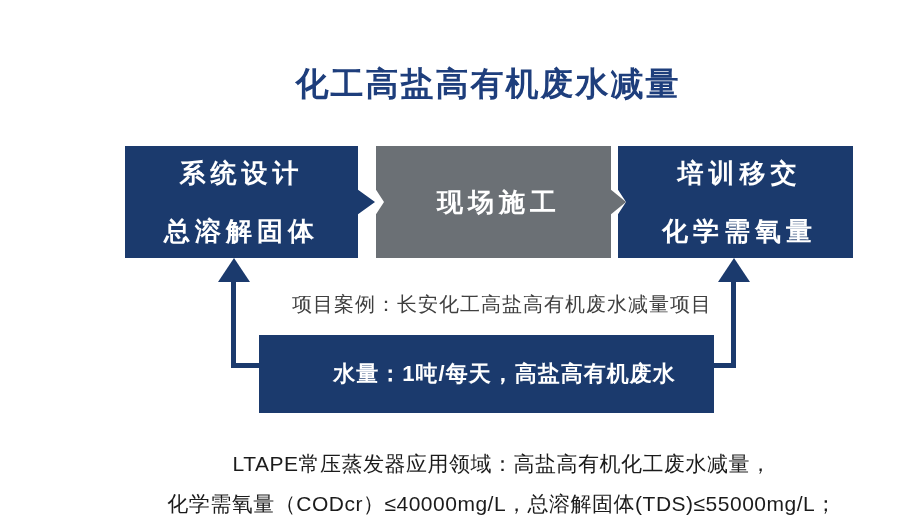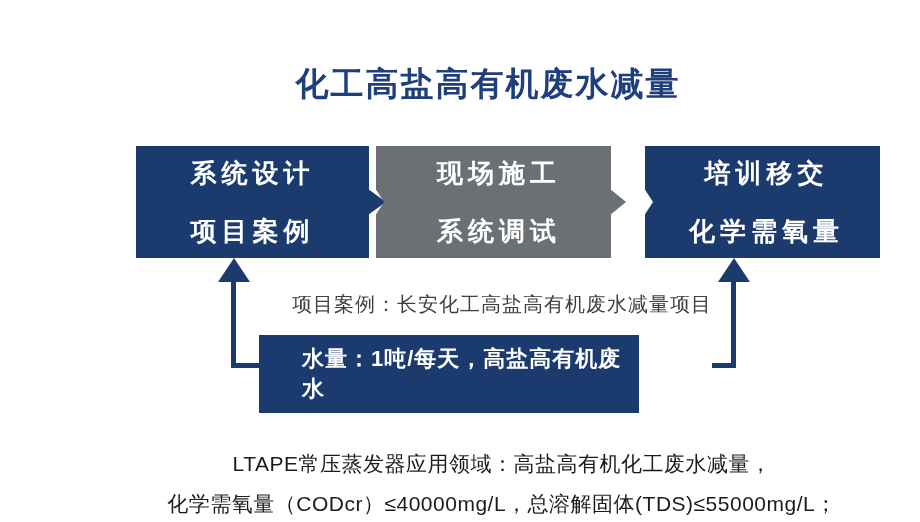--- a/index.html
+++ b/index.html
@@ -19,31 +19,31 @@
     text-align:center;font-size:33px;font-weight:bold;
     color:var(--title_blue);letter-spacing:2px;
   }
   .step-box{
     position:absolute;top:118px;height:112px;
     display:flex;flex-direction:column;justify-content:center;align-items:center;
     color:#ffffff;font-size:26px;font-weight:bold;letter-spacing:5px;
     line-height:44px;
   }
   .step-1{
-    left:108px;width:250px;background:var(--blue);
+    left:97px;width:250px;background:var(--blue);
     clip-path:polygon(0 0,93.2% 0,93.2% 39%,100% 50%,93.2% 61%,93.2% 100%,0 100%);
     padding-right:17px;
   }
   .step-2{
     left:348px;width:250px;background:var(--gray);
     clip-path:polygon(0 0,94% 0,94% 39%,100% 50%,94% 61%,94% 100%,0 100%,0 61%,3.2% 50%,0 39%);
     padding-right:10px;padding-left:6px;
   }
   .step-3{
-    left:617px;width:235px;background:var(--blue);
+    left:590px;width:235px;background:var(--blue);
     clip-path:polygon(0 0,100% 0,100% 100%,0 100%,0 61%,3.4% 50%,0 39%);
     padding-left:8px;
   }
   .elbow-left{
     position:absolute;left:203px;top:252px;width:29px;height:88px;
     border-left:5px solid var(--blue);
     border-bottom:5px solid var(--blue);
   }
   .elbow-right{
     position:absolute;left:684px;top:252px;width:24px;height:88px;
@@ -57,46 +57,45 @@
     border-bottom:24px solid var(--blue);
   }
   .arrowhead-left{left:190px;top:230px;}
   .arrowhead-right{left:690px;top:230px;}
   .case-label{
     position:absolute;top:263px;left:0;width:100%;
     text-align:center;font-size:20px;font-weight:500;
     color:var(--case_text);letter-spacing:1px;transform:translateX(14px);
   }
   .water-box{
-    position:absolute;left:231px;top:307px;width:380px;height:78px;
+    position:absolute;left:231px;top:307px;width:455px;height:78px;
     background:var(--blue);
     display:flex;justify-content:center;align-items:center;
     color:#ffffff;font-size:22px;font-weight:bold;letter-spacing:1px;padding-left:36px;
   }
   .description{
     position:absolute;top:412px;left:0;width:100%;
     text-align:center;font-size:21px;font-weight:500;
     color:var(--desc_text);line-height:33px;letter-spacing:0.5px;padding-left:28px;
   }
 </style>
 </head>
 <body>
 
 <div class="slide">
 
   <div class="page-title">化工高盐高有机废水减量</div>
 
   <div>
     <div class="step-box step-1">
       <span>系统设计</span>
-      <span>项目案例</span>
+      <span>总溶解固体</span>
     </div>
     <div class="step-box step-2">
       <span>现场施工</span>
-      <span>系统调试</span>
     </div>
     <div class="step-box step-3">
       <span>培训移交</span>
       <span>化学需氧量</span>
     </div>
   </div>
 
   <div class="elbow-left"></div>
   <div class="arrowhead-up arrowhead-left"></div>
   <div class="elbow-right"></div>

